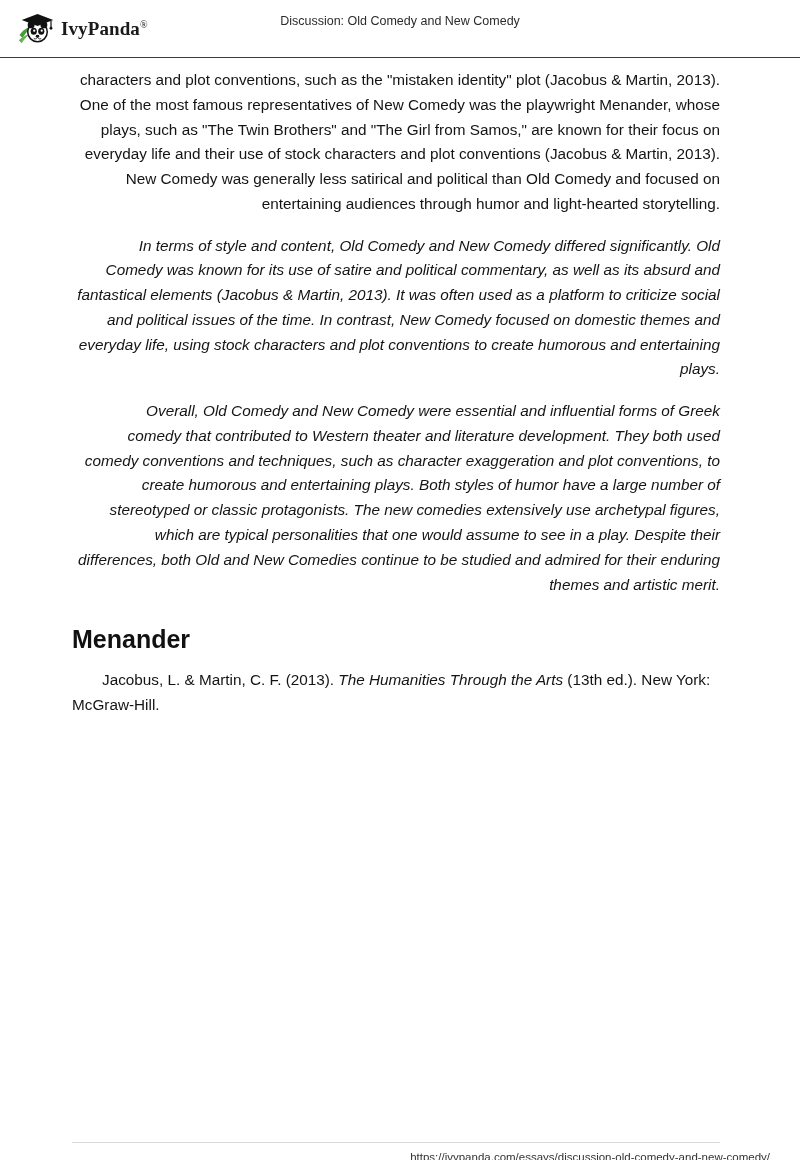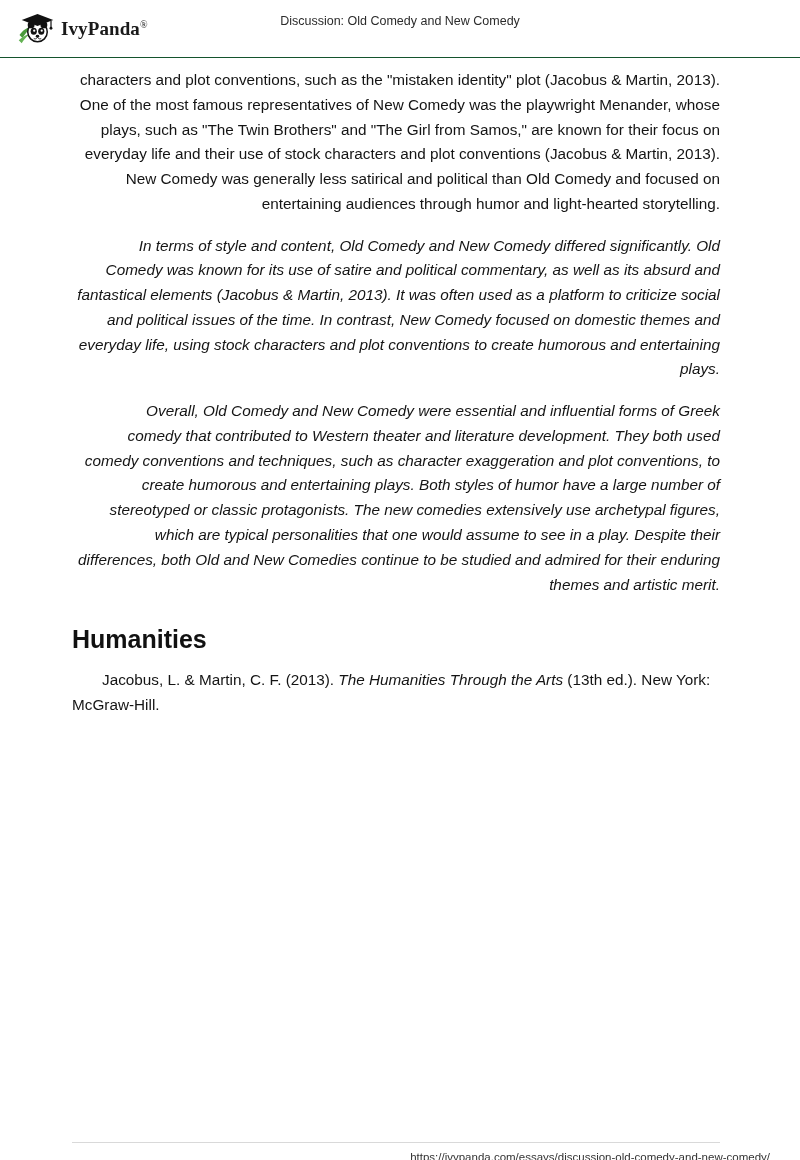--- a/index.html
+++ b/index.html
@@ -155,21 +155,21 @@
     <span class="brand-name"><span>IvyPanda</span><span class="reg">®</span></span>
   </a>
   <div class="header-title">Discussion: Old Comedy and New Comedy</div>
 </div>
 
 <div class="doc">
   <p class="para">characters and plot conventions, such as the "mistaken identity" plot (Jacobus &amp; Martin, 2013). One of the most famous representatives of New Comedy was the playwright Menander, whose plays, such as "The Twin Brothers" and "The Girl from Samos," are known for their focus on everyday life and their use of stock characters and plot conventions (Jacobus &amp; Martin, 2013). New Comedy was generally less satirical and political than Old Comedy and focused on entertaining audiences through humor and light-hearted storytelling.</p>
   <p class="para indent">In terms of style and content, Old Comedy and New Comedy differed significantly. Old Comedy was known for its use of satire and political commentary, as well as its absurd and fantastical elements (Jacobus &amp; Martin, 2013). It was often used as a platform to criticize social and political issues of the time. In contrast, New Comedy focused on domestic themes and everyday life, using stock characters and plot conventions to create humorous and entertaining plays.</p>
   <p class="para indent">Overall, Old Comedy and New Comedy were essential and influential forms of Greek comedy that contributed to Western theater and literature development. They both used comedy conventions and techniques, such as character exaggeration and plot conventions, to create humorous and entertaining plays. Both styles of humor have a large number of stereotyped or classic protagonists. The new comedies extensively use archetypal figures, which are typical personalities that one would assume to see in a play. Despite their differences, both Old and New Comedies continue to be studied and admired for their enduring themes and artistic merit.</p>
 
-  <h2 class="section-title">Humanities</h2>
+  <h2 class="section-title">Menander</h2>
 
   <p class="ref-entry"><span>Jacobus, L. &amp; Martin, C. F. (2013). </span><i>The Humanities Through the Arts</i><span> (13th ed.). New York: McGraw-Hill.</span></p>
 </div>
 
 <div class="page-footer">
   <div class="footer-rule"></div>
   <a class="footer-url" href="#">https://ivypanda.com/essays/discussion-old-comedy-and-new-comedy/</a>
 </div>
 
 </body></html>

